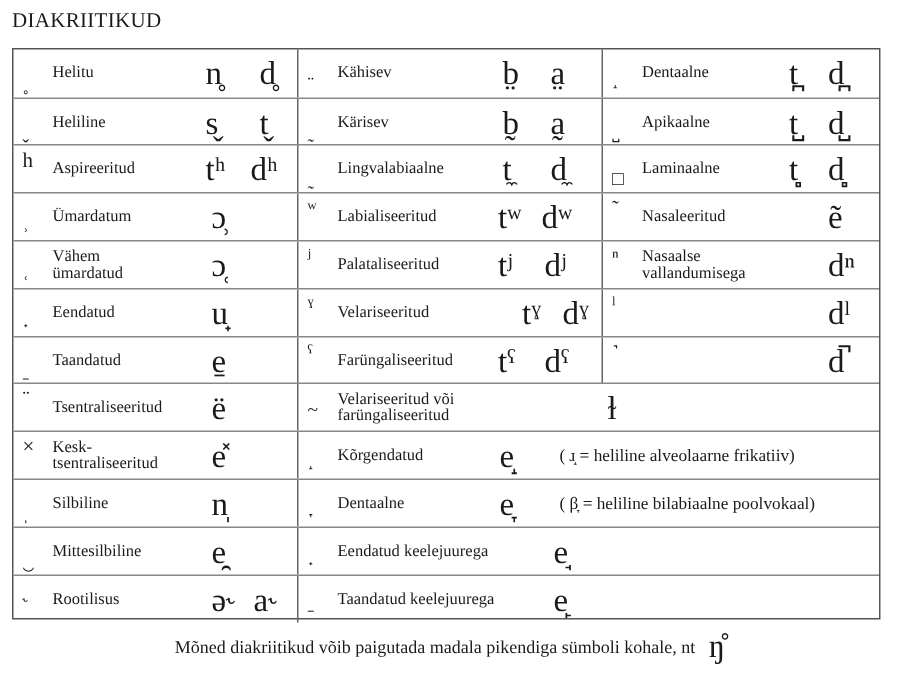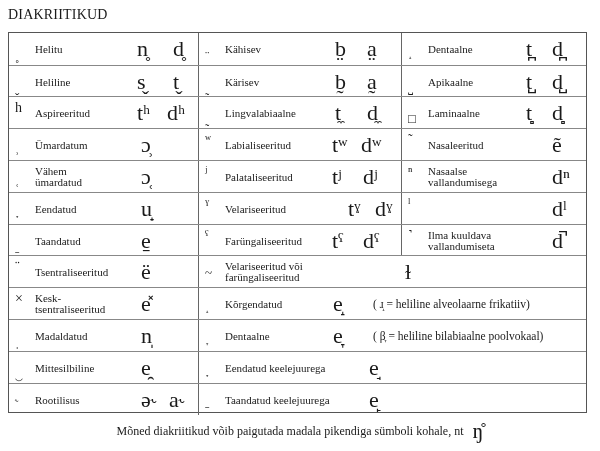--- a/index.html
+++ b/index.html
@@ -161,21 +161,20 @@
       <span class="ex e1" style="left:132px">e̠</span>
     </div>
     <div class="cell c1">
       <span class="mark top">ˤ</span>
       <span class="label">Farüngaliseeritud</span>
       <span class="ex e1" style="left:133px">tˤ</span>
       <span class="ex e2" style="left:164px">dˤ</span>
     </div>
     <div class="cell c2">
       <span class="mark top">˺</span>
-      <span class="label" style="width:100px">Ilma kuuldava vallandumiseta</span>
       <span class="ex e1" style="left:150px">d̚</span>
     </div>
   </div>
 
   <div class="row" style="top:222px">
     <div class="cell c0">
       <span class="mark top">¨</span>
       <span class="label">Tsentraliseeritud</span>
       <span class="ex e1" style="left:132px">ë</span>
     </div>
@@ -196,21 +195,21 @@
       <span class="mark bottom">˔</span>
       <span class="label">Kõrgendatud</span>
       <span class="ex" style="left:134px">e̝</span>
       <span class="note">( ɹ̝ = heliline alveolaarne frikatiiv)</span>
     </div>
   </div>
 
   <div class="row" style="top:286px">
     <div class="cell c0">
       <span class="mark bottom">ˌ</span>
-      <span class="label">Madaldatud</span>
+      <span class="label">Silbiline</span>
       <span class="ex e1" style="left:132px">n̩</span>
     </div>
     <div class="cell cw">
       <span class="mark bottom">˕</span>
       <span class="label">Dentaalne</span>
       <span class="ex" style="left:134px">e̞</span>
       <span class="note">( β̞ = heliline bilabiaalne poolvokaal)</span>
     </div>
   </div>
 

